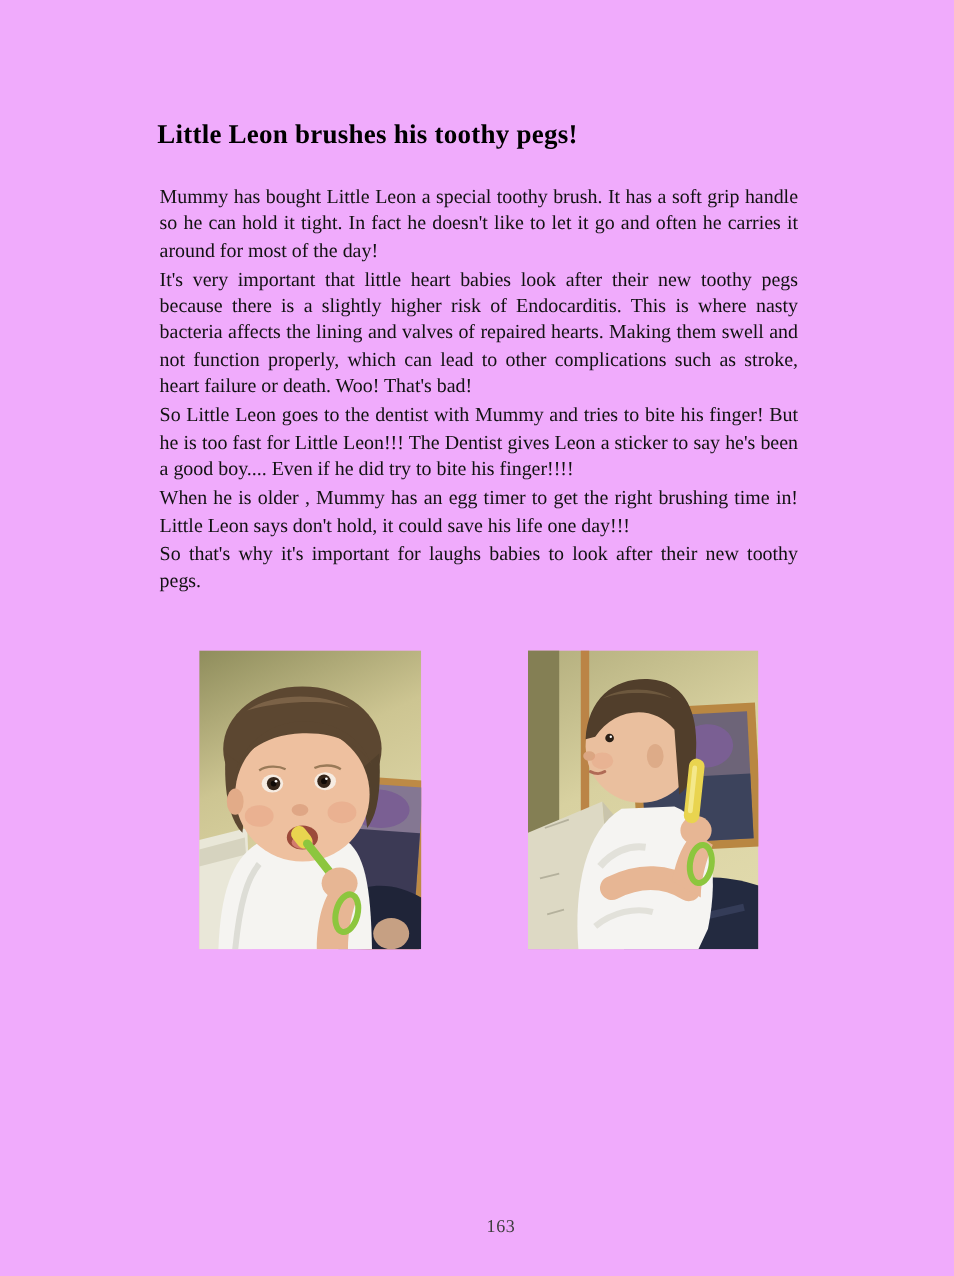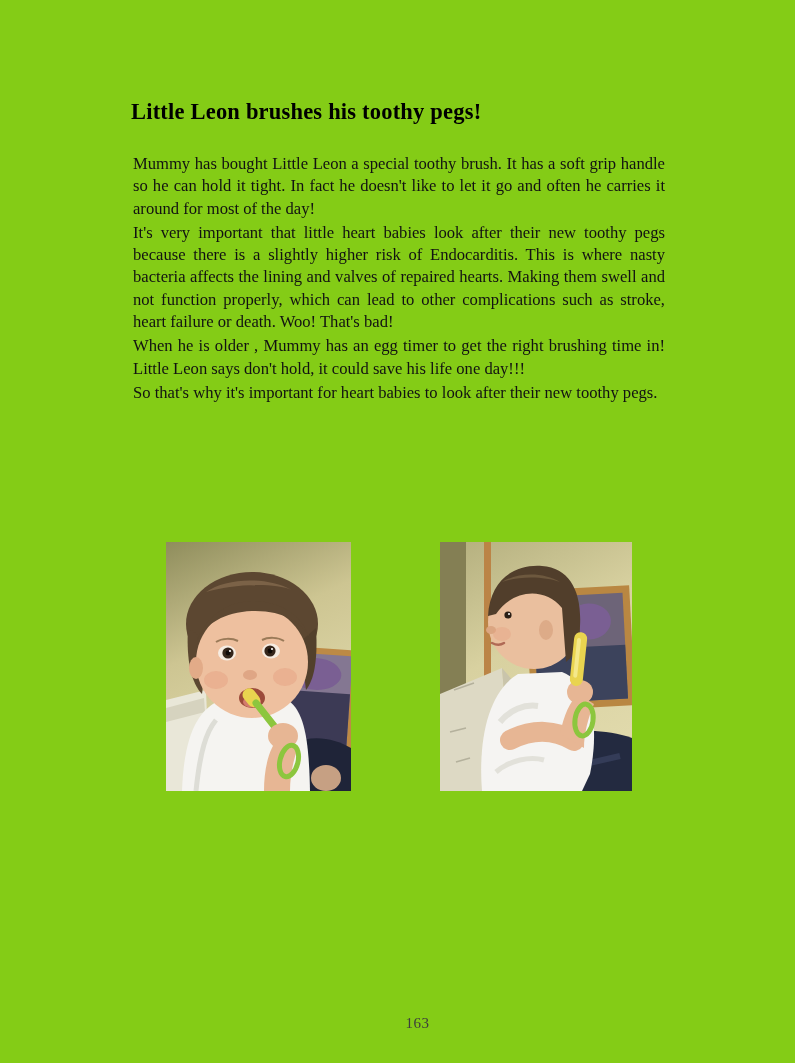--- a/index.html
+++ b/index.html
@@ -1,21 +1,21 @@
 <!DOCTYPE html>
 <html><head>
 <meta charset="utf-8">
 <style>
   * { margin: 0; padding: 0; box-sizing: border-box; }
   html, body { background: #ffffff; }
   .page {
     position: relative;
     width: 795px;
     height: 1063px;
-    background: #84cc16;
+    background: #f0abfc;
     overflow: hidden;
     font-family: "Liberation Serif", serif;
     color: #1a1a1a;
   }
   .title {
     position: absolute;
     left: 131px;
     top: 99px;
     width: 540px;
     font-family: "Liberation Serif", serif;
@@ -54,22 +54,23 @@
 </head>
 <body>
 
 <div class="page">
 
   <h1 class="title">Little Leon brushes his toothy pegs!</h1>
 
   <div class="body-text">
     <p>Mummy has bought Little Leon a special toothy brush. It has a soft grip handle so he can hold it tight. In fact he doesn't like to let it go and often he carries it around for most of the day!</p>
     <p>It's very important that little heart babies look after their new toothy pegs because there is a slightly higher risk of Endocarditis. This is where nasty bacteria affects the lining and valves of repaired hearts. Making them swell and not function properly, which can lead to other complications such as stroke, heart failure or death. Woo! That's bad!</p>
+    <p>So Little Leon goes to the dentist with Mummy and tries to bite his finger! But he is too fast for Little Leon!!! The Dentist gives Leon a sticker to say he's been a good boy.... Even if he did try to bite his finger!!!!</p>
     <p>When he is older , Mummy has an egg timer to get the right brushing time in! Little Leon says don't hold, it could save his life one day!!!</p>
-    <p>So that's why it's important for heart babies to look after their new toothy pegs.</p>
+    <p>So that's why it's important for laughs babies to look after their new toothy pegs.</p>
   </div>
 
   <div class="photo-row">
 
     <svg class="photo photo-1" width="185" height="249" viewBox="0 0 185 249" role="img">
       <defs>
         <linearGradient id="wall1" x1="0" y1="0" x2="0.35" y2="1">
           <stop offset="0" stop-color="#8f8d5c"></stop>
           <stop offset="0.45" stop-color="#cdc592"></stop>
           <stop offset="1" stop-color="#e3dcae"></stop>

